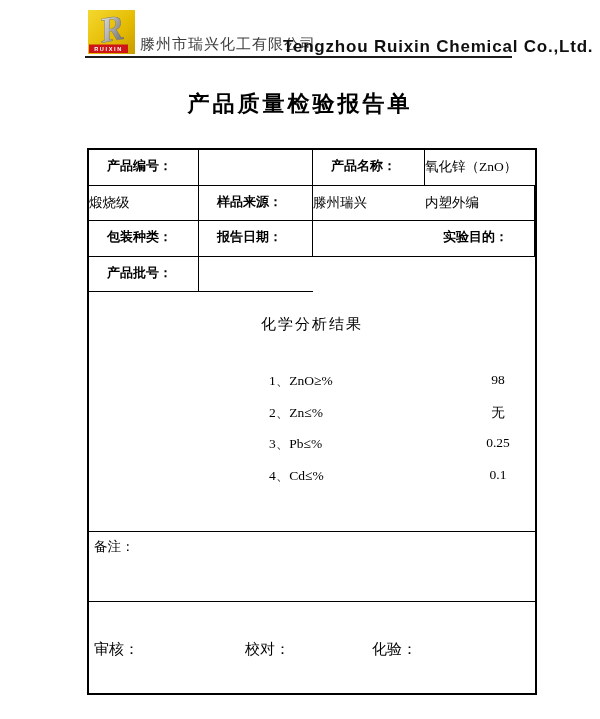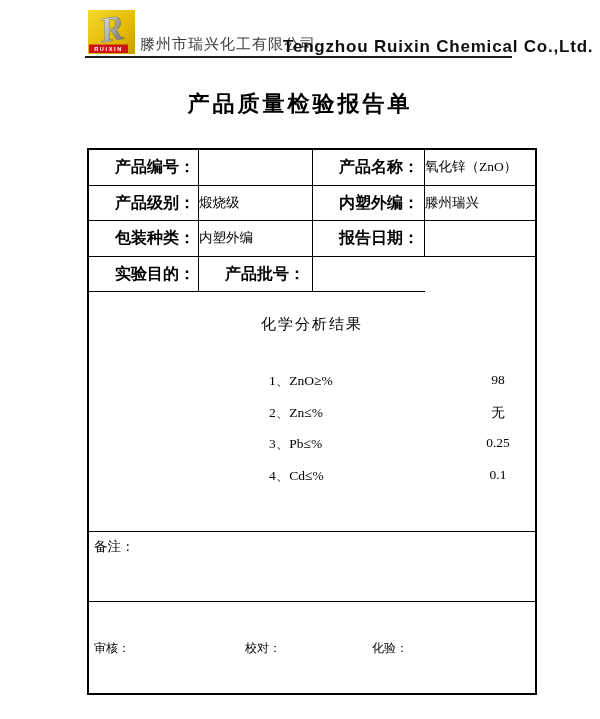--- a/index.html
+++ b/index.html
@@ -51,22 +51,22 @@
     grid-auto-rows: 35.5px;
   }
   .info-cell {
     box-sizing: border-box;
     border-bottom: 1.5px solid #000;
     line-height: 34px; font-size: 13.5px;
     white-space: nowrap; overflow: hidden;
   }
   .info-cell.v-border { border-right: 1.5px solid #000; }
   .info-label {
-    padding-left: 26px; font-weight: bold;
-    font-family: Liberation Serif, serif; font-size: 16px;
+    padding-left: 18px; font-weight: bold;
+    font-family: Liberation Mono, monospace; font-size: 13px;
   }
   .info-value { text-align: left; font-family: "Liberation Serif", serif; }
 
   .chem-section {
     position: relative; height: 240px;
     border-bottom: 1.5px solid #000; box-sizing: border-box;
   }
   .chem-title {
     position: absolute; top: 23px; left: 0; width: 100%;
     text-align: center; font-size: 15px; letter-spacing: 2px;
@@ -82,21 +82,21 @@
   .chem-item-2 { top: 143px; }
   .chem-item-3 { top: 175px; }
 
   .remarks-section {
     position: relative; height: 70px;
     border-bottom: 1.5px solid #000; box-sizing: border-box;
   }
   .remarks-label { position: absolute; left: 5px; top: 6px; font-size: 13.5px; }
 
   .signature-section { position: relative; height: 91px; }
-  .sig-label { position: absolute; top: 38px; font-size: 12px; }
+  .sig-label { position: absolute; top: 38px; font-size: 15px; }
   .sig-review { left: 5px; }
   .sig-proofread { left: 156px; }
   .sig-test { left: 283px; }
 </style>
 </head>
 <body>
 
 <div class="page">
 
   <div class="logo-wrap">
@@ -128,27 +128,26 @@
 
   <div class="report-table">
 
     <div class="info-grid">
 
       <div class="info-cell info-label v-border">产品编号：</div>
       <div class="info-cell info-value v-border"></div>
       <div class="info-cell info-label v-border">产品名称：</div>
       <div class="info-cell info-value">氧化锌（ZnO）</div>
 
-      <div class="info-cell info-label v-border">产品级别：</div>
       <div class="info-cell info-value v-border">煅烧级</div>
-      <div class="info-cell info-label v-border">内塑外编：</div>
+      <div class="info-cell info-label v-border">样品来源：</div>
       <div class="info-cell info-value">滕州瑞兴</div>
 
+      <div class="info-cell info-value v-border">内塑外编</div>
       <div class="info-cell info-label v-border">包装种类：</div>
-      <div class="info-cell info-value v-border">内塑外编</div>
       <div class="info-cell info-label v-border">报告日期：</div>
       <div class="info-cell info-value"></div>
 
       <div class="info-cell info-label v-border">实验目的：</div>
       <div class="info-cell info-label v-border">产品批号：</div>
       <div class="info-cell info-value"></div>
     </div>
 
     <div class="chem-section">
       <div class="chem-title">化学分析结果</div>

